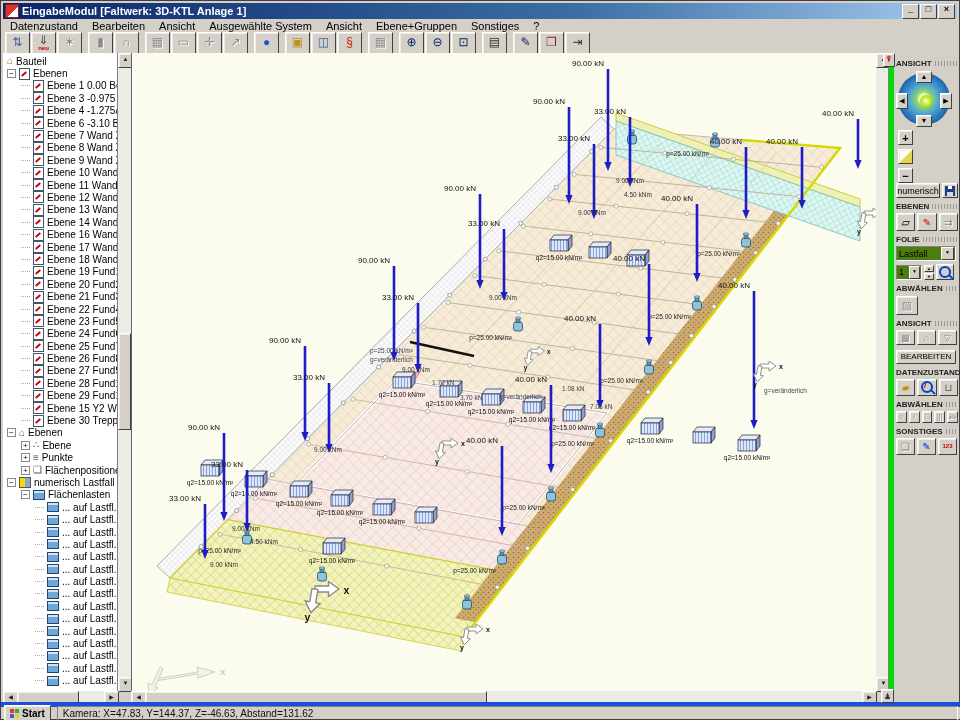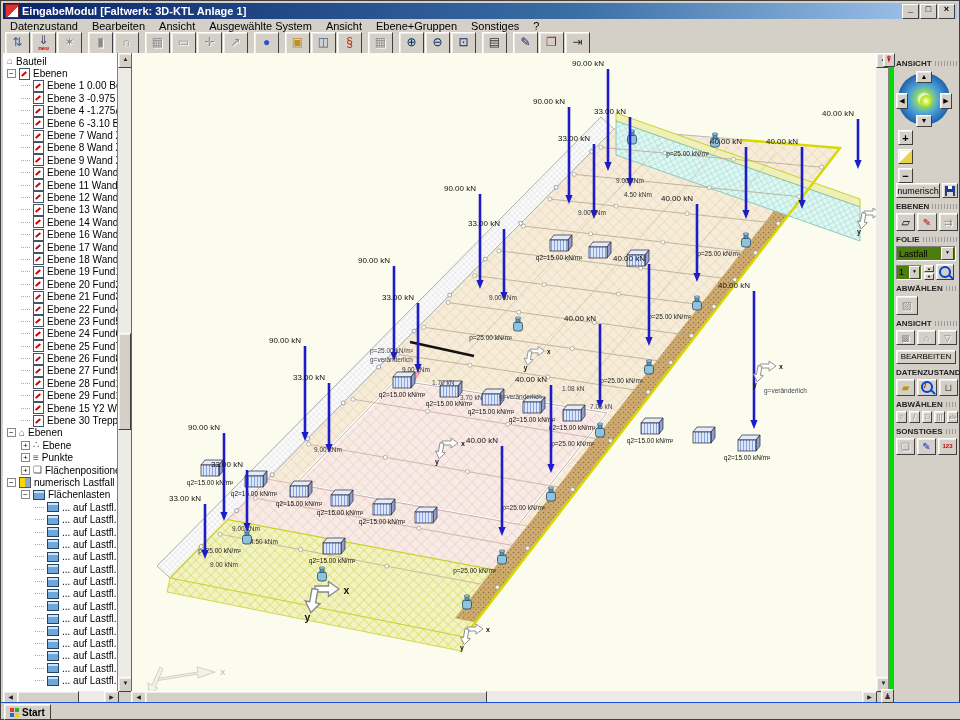--- a/index.html
+++ b/index.html
@@ -64,21 +64,21 @@
   .sel{height:15px;background:#4d7c0f;border:1px solid;border-color:#808080 #fff #fff #808080;display:flex;align-items:center;font-size:9px;box-sizing:border-box}
   .sel .txt{flex:1;padding-left:2px;white-space:nowrap;overflow:hidden}
   .dd{width:11px;height:11px;background:#d4d0c8;border:1px solid;border-color:#fff #404040 #404040 #fff;font-size:5px;line-height:9px;text-align:center;flex:0 0 auto;margin-right:1px}
   .spin{display:flex;flex-direction:column;gap:1px}
   .spin .b{width:10px;height:7px;font-size:4px}
   .mag{width:8px;height:8px;border:2px solid #04c;border-radius:50%;position:relative;display:inline-block}
   .mag::after{content:"";position:absolute;width:6px;height:2px;background:#04c;transform:rotate(45deg);right:-5px;bottom:-2px}
   .magred::before{content:"/";position:absolute;color:#c00;font-size:8px;left:1px;top:-2px;font-weight:bold}
   .minib{width:12px;height:12px;font-size:7px}
   
-  #taskbar{position:absolute;left:0;bottom:0;width:960px;height:17px;background:#d4d0c8;border-top:1px solid #1d4ed8;display:flex;padding:1px 3px;box-sizing:border-box}
+  #taskbar{position:absolute;left:0;bottom:0;width:960px;height:17px;background:#d4d0c8;border-top:5px solid #1d4ed8;display:flex;align-items:center;padding:1px 3px;box-sizing:border-box}
   #startbtn{height:14px;background:#d4d0c8;border:1px solid;border-color:#fff #404040 #404040 #fff;box-shadow:inset 1px 1px 0 #ecebe5;
     display:flex;align-items:center;gap:3px;padding:0 5px;font-size:10px;font-weight:bold}
   #startico{width:9px;height:9px;display:grid;grid-template-columns:4px 4px;grid-template-rows:4px 4px;gap:1px}
   #startico i{display:block}
   #statusfield{flex:1;margin-left:6px;height:13px;border:1px solid;border-color:#808080 #fff #fff #808080;font-size:10px;display:flex;align-items:center;padding-left:5px;color:#111;white-space:nowrap;overflow:hidden}
 </style>
 </head>
 <body>
 
 <div id="app">
@@ -1044,14 +1044,15 @@
   <div id="taskbar">
     <div id="startbtn">
       <span id="startico">
           <i style="background:#e33"></i>
           <i style="background:#3a3"></i>
           <i style="background:#36c"></i>
           <i style="background:#ec2"></i>
         </span>
       <span>Start</span>
     </div>
+    <div id="statusfield">Kamera: X=47.83, Y=144.37, Z=-46.63,  Abstand=131.62</div>
   </div>
 </div>
 
 </body></html>

